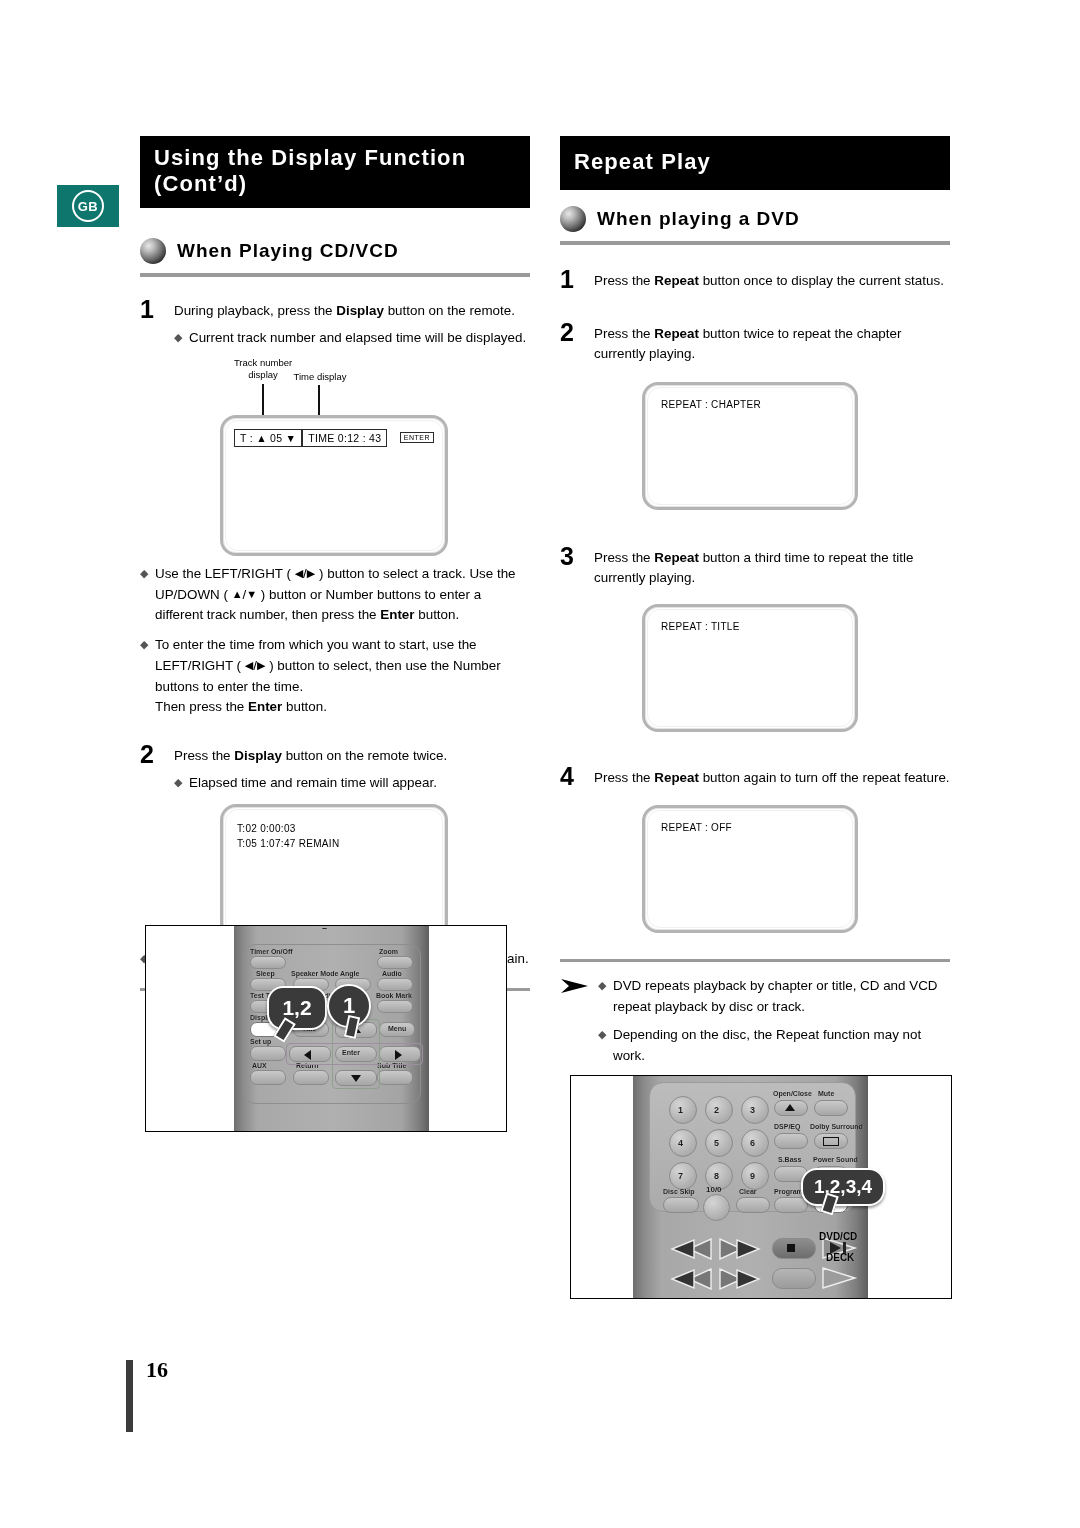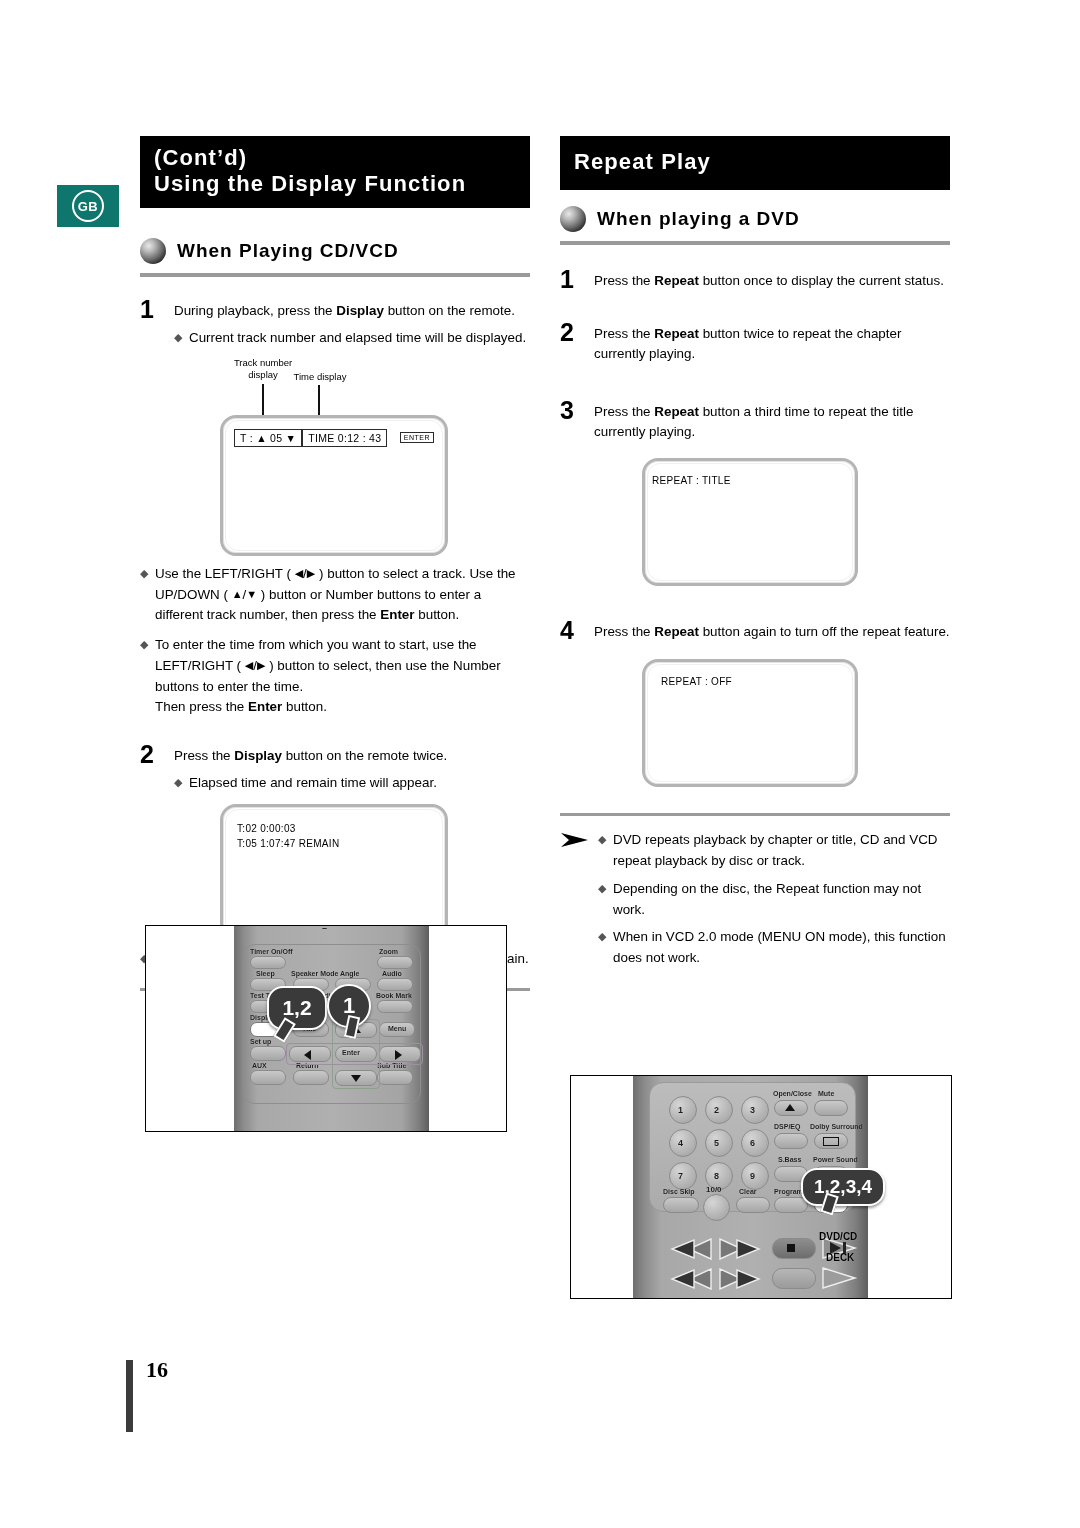--- a/index.html
+++ b/index.html
@@ -75,22 +75,22 @@
 
 <div class="page">
 
   <div class="gb-badge">
     <div class="ring">GB</div>
   </div>
 
   <div class="col-left">
 
     <div class="titlebar two-line">
+      <div>Using the Display Function</div>
       <div>(Cont’d)</div>
-      <div>Using the Display Function</div>
     </div>
 
     <div class="section-head">
       <div class="sphere"></div>
       <div class="label">When Playing CD/VCD</div>
     </div>
     <div class="rule"></div>
 
     <div class="step">
       <div class="num">1</div>
@@ -250,29 +250,32 @@
         <span>Press the </span><b>Repeat</b><span> button once to display the current status.</span>
       </div>
     </div>
 
     <div class="step" style="margin-top:28px;">
       <div class="num">2</div>
       <div class="body">
         <span>Press the </span><b>Repeat</b><span> button twice to repeat the chapter currently playing.</span>
       </div>
     </div>
+    <div class="tv" style="margin:18px 0 0 82px;width:210px;height:122px;">
+      <div class="osd" style="left:16px;top:14px;">REPEAT : CHAPTER</div>
+    </div>
 
     <div class="step" style="margin-top:34px;">
       <div class="num">3</div>
       <div class="body">
         <span>Press the </span><b>Repeat</b><span> button a third time to repeat the title currently playing.</span>
       </div>
     </div>
     <div class="tv" style="margin:16px 0 0 82px;width:210px;height:122px;">
-      <div class="osd" style="left:7px;top:14px;">REPEAT : TITLE</div>
+      <div class="osd" style="left:16px;top:14px;">REPEAT : TITLE</div>
     </div>
 
     <div class="step" style="margin-top:32px;">
       <div class="num">4</div>
       <div class="body">
         <span>Press the </span><b>Repeat</b><span> button again to turn off the repeat feature.</span>
       </div>
     </div>
     <div class="tv" style="margin:16px 0 0 82px;width:210px;height:122px;">
       <div class="osd" style="left:16px;top:14px;">REPEAT : OFF</div>

